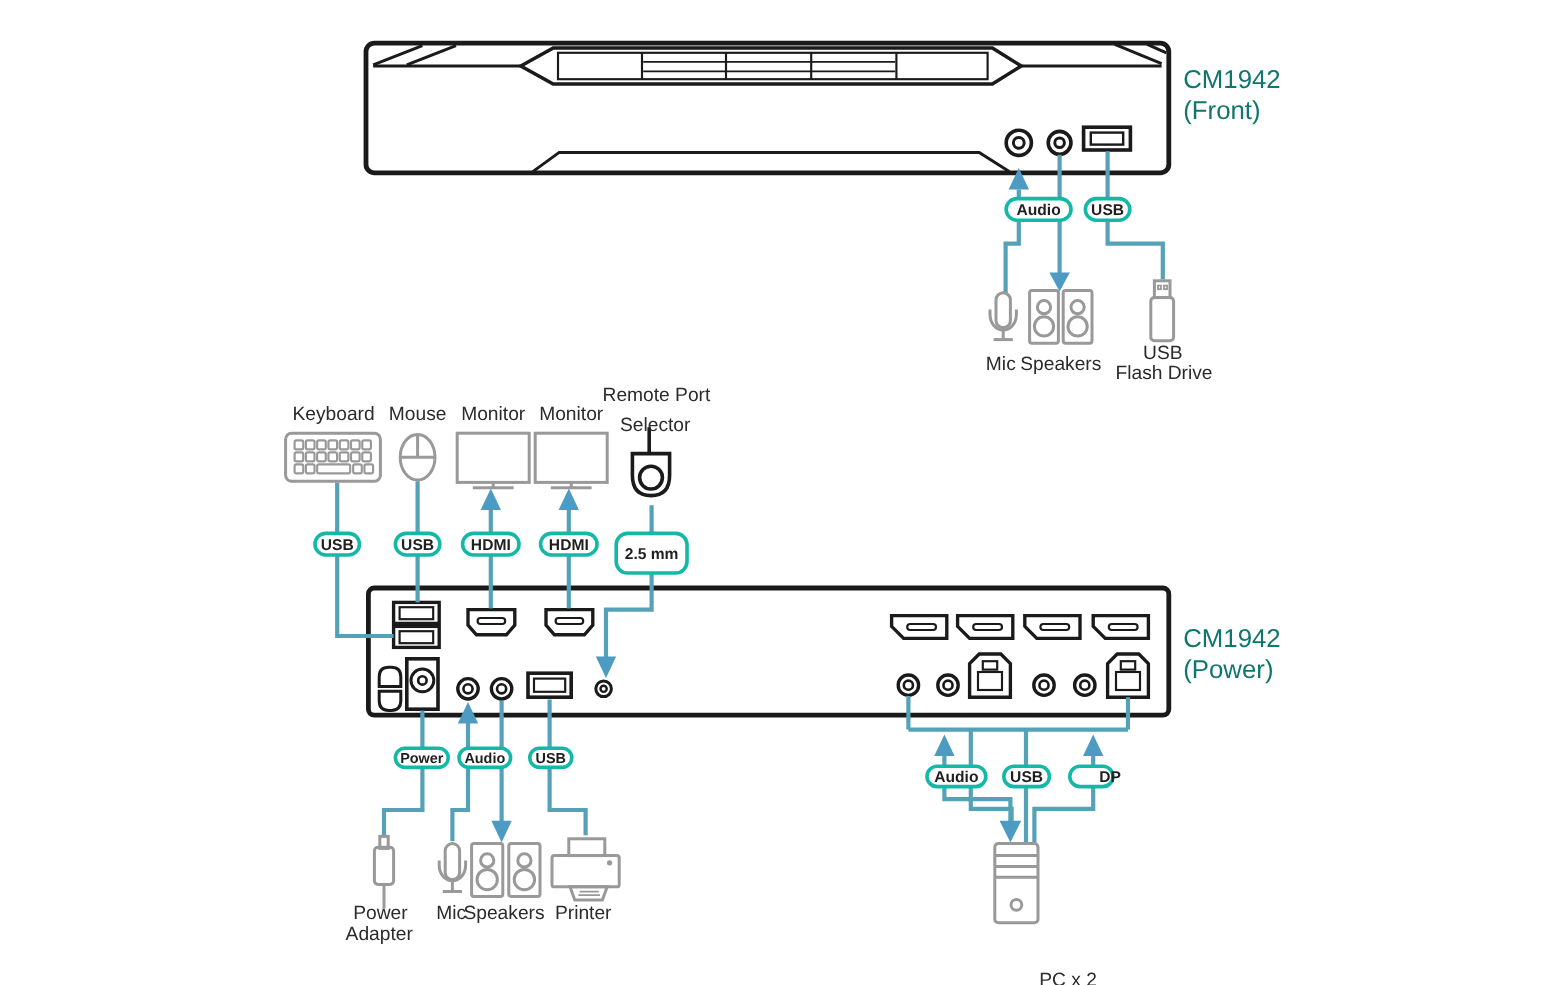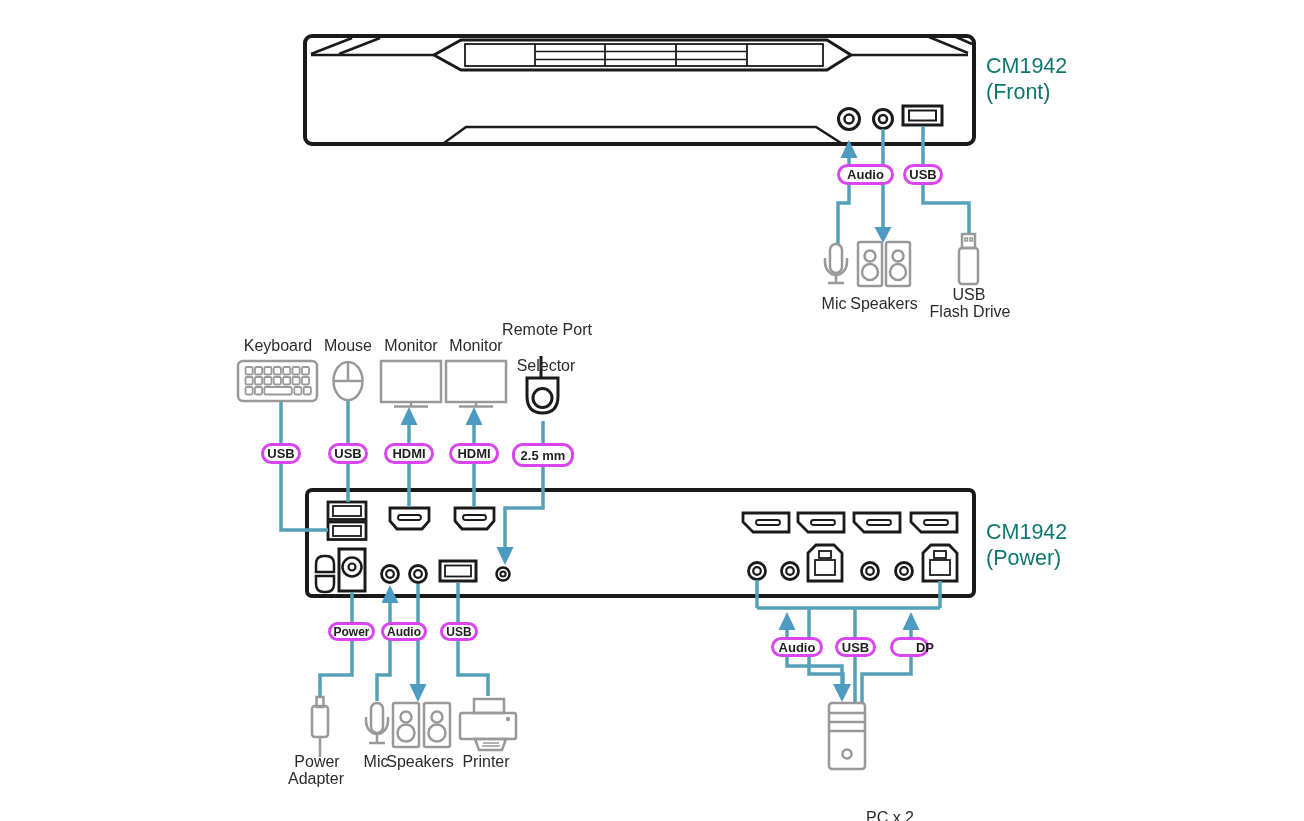--- a/index.html
+++ b/index.html
@@ -1,19 +1,19 @@
 <!DOCTYPE html>
 <html><head>
 <meta charset="utf-8">
 <style>
   html,body{margin:0;padding:0;background:#ffffff;}
   #stage{position:relative;width:1304px;height:821px;background:#fff;overflow:hidden;
          font-family:"Liberation Sans",sans-serif;}
   #artwork{position:absolute;left:0;top:0;z-index:1;}
-  .badge{position:absolute;box-sizing:border-box;border:3px solid #d946ef;border-radius:11px;
+  .badge{position:absolute;box-sizing:border-box;border:3px solid #14b8a6;border-radius:11px;
          background:#fff;color:#1F1F1F;font-weight:bold;font-size:13px;line-height:1;
          display:flex;align-items:center;justify-content:center;white-space:nowrap;z-index:3;}
   .badge.sm{font-size:12px;}
   .lbl{position:absolute;transform:translate(-50%,-50%);font-size:16px;color:#2B2B2B;
        white-space:nowrap;z-index:2;text-align:center;}
   .devlbl{position:absolute;font-size:21.5px;color:#0f766e;line-height:26px;z-index:2;}
 </style>
 </head>
 <body>
 
@@ -251,21 +251,21 @@
     <circle cx="847" cy="754" r="4.5"></circle>
   </g>
 </svg>
 
   <div class="badge" style="left:837px;top:164px;width:57px;height:21px;">Audio</div>
   <div class="badge" style="left:903px;top:164px;width:40px;height:21px;">USB</div>
   <div class="badge" style="left:261px;top:443px;width:40px;height:21px;">USB</div>
   <div class="badge" style="left:328px;top:443px;width:40px;height:21px;">USB</div>
   <div class="badge" style="left:384px;top:443px;width:50px;height:21px;">HDMI</div>
   <div class="badge" style="left:449px;top:443px;width:50px;height:21px;">HDMI</div>
-  <div class="badge" style="left:512px;top:443px;width:62px;height:24px;">2.5 mm</div>
+  <div class="badge" style="left:512px;top:443px;width:62px;height:36px;">2.5 mm</div>
   <div class="badge sm" style="left:328px;top:622px;width:47px;height:19px;">Power</div>
   <div class="badge sm" style="left:381px;top:622px;width:46px;height:19px;">Audio</div>
   <div class="badge sm" style="left:440px;top:622px;width:38px;height:19px;">USB</div>
   <div class="badge" style="left:771px;top:637px;width:52px;height:20px;">Audio</div>
   <div class="badge" style="left:835px;top:637px;width:41px;height:20px;">USB</div>
   <div class="badge" style="left:890px;top:637px;width:39px;height:20px;padding-left:31px;">DP</div>
 
   <div class="devlbl" style="left:986px;top:53px;">
     <div>CM1942</div>
     <div>(Front)</div>
@@ -277,21 +277,21 @@
 
   <div class="lbl" style="left:834px;top:304px;">Mic</div>
   <div class="lbl" style="left:884px;top:304px;">Speakers</div>
   <div class="lbl" style="left:969px;top:295px;">USB</div>
   <div class="lbl" style="left:970px;top:312px;">Flash Drive</div>
   <div class="lbl" style="left:278px;top:346px;">Keyboard</div>
   <div class="lbl" style="left:348px;top:346px;">Mouse</div>
   <div class="lbl" style="left:411px;top:346px;">Monitor</div>
   <div class="lbl" style="left:476px;top:346px;">Monitor</div>
   <div class="lbl" style="left:547px;top:330px;">Remote Port</div>
-  <div class="lbl" style="left:546px;top:366px;">Selector</div>
+  <div class="lbl" style="left:546px;top:355px;">Selector</div>
   <div class="lbl" style="left:317px;top:762px;">Power</div>
   <div class="lbl" style="left:316px;top:779px;">Adapter</div>
   <div class="lbl" style="left:376px;top:762px;">Mic</div>
   <div class="lbl" style="left:420px;top:762px;">Speakers</div>
   <div class="lbl" style="left:486px;top:762px;">Printer</div>
   <div class="lbl" style="left:890px;top:783px;margin-top:35px;">PC x 2</div>
 
 </div>
 
 </body></html>

